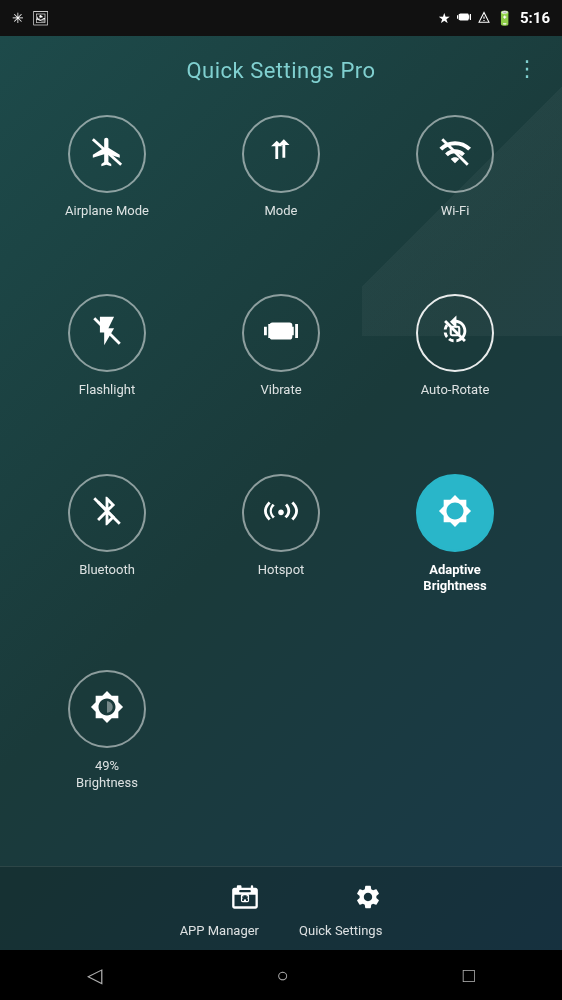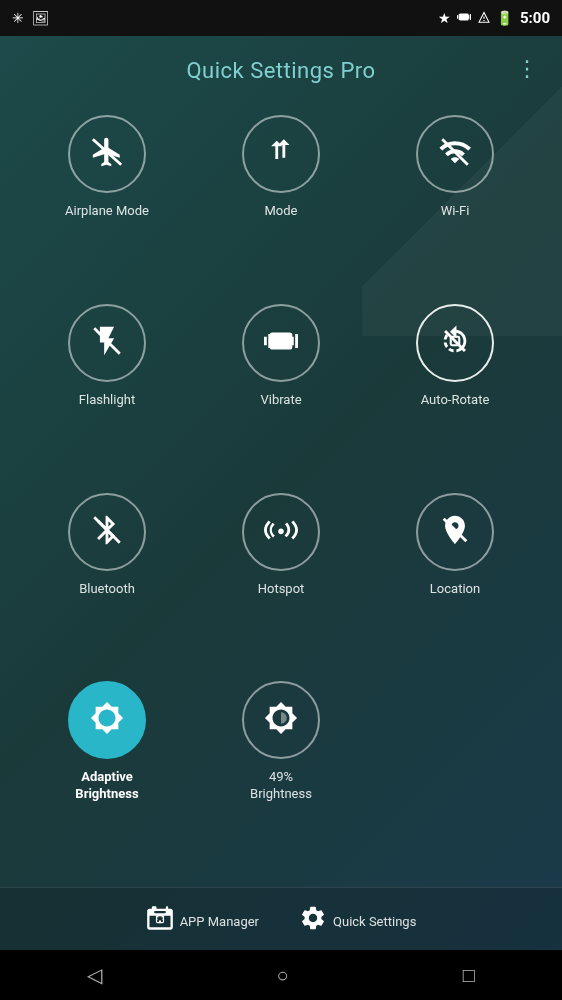--- a/index.html
+++ b/index.html
@@ -151,22 +151,22 @@
       display: flex;
       justify-content: center;
       gap: 40px;
       padding: 16px 0 12px;
       border-top: 1px solid rgba(255,255,255,0.1);
       background: rgba(0,0,0,0.15);
     }
 
     .bottom-item {
       display: flex;
-      flex-direction: row;
-      align-items: center;
+      flex-direction: column;
+      align-items: flex-end;
       gap: 6px;
       cursor: pointer;
     }
 
     .bottom-item-label {
       color: rgba(255,255,255,0.85);
       font-size: 13px;
     }
 
     .bottom-icon {
@@ -206,21 +206,21 @@
       <svg width="14" height="14" viewBox="0 0 24 24" fill="white">
           <path d="M0 15h2V9H0v6zm3 2h2V7H3v10zm16-2h2V9h-2v6zm3 2h2V7h-2v10zM6 18h12a2 2 0 002-2V8a2 2 0 00-2-2H6a2 2 0 00-2 2v8a2 2 0 002 2z"></path>
         </svg>
     </span>
     <span class="status-icon" style="font-size:13px;">
       <svg width="14" height="14" viewBox="0 0 24 24" fill="white">
           <path d="M2 22h20L12 2 2 22zm2.8-2L12 6.5 19.2 20H4.8zM11 15v-4h2v4h-2zm0 2h2v2h-2v-2z"></path>
         </svg>
     </span>
     <span class="status-icon">🔋</span>
-    <span class="status-time">5:00</span>
+    <span class="status-time">5:16</span>
   </div>
 </div>
 
 <div class="main-content">
 
   <div class="header">
     <span class="header-title">Quick Settings Pro</span>
     <span class="header-menu">⋮</span>
   </div>
 
@@ -314,31 +314,20 @@
       <div class="tile-circle">
         <span class="tile-icon">
           <svg viewBox="0 0 24 24">
               <path d="M12 11c-1.1 0-2 .9-2 2s.9 2 2 2 2-.9 2-2-.9-2-2-2zm4.24-4.24l-1.41 1.41C15.68 9.02 16.5 10.42 16.5 12c0 1.58-.82 2.98-2.06 3.78l1.41 1.41C17.53 15.88 18.5 14.05 18.5 12c0-2.05-.97-3.88-2.26-5.24zm-9.9 0C4.97 8.12 4 9.95 4 12c0 2.05.97 3.88 2.26 5.24l1.41-1.41C6.32 14.98 5.5 13.58 5.5 12c0-1.58.82-2.98 2.06-3.78L6.15 6.81zM20.7 5.3l-1.41 1.41C21.02 8.43 22 10.1 22 12c0 1.9-.98 3.57-2.71 5.29l1.41 1.41C22.69 16.7 24 14.45 24 12c0-2.45-1.31-4.7-3.3-6.7zM3.29 5.3C1.31 7.3 0 9.55 0 12c0 2.45 1.31 4.7 3.3 6.7l1.41-1.41C3.02 15.57 2 13.9 2 12c0-1.9.98-3.57 2.71-5.29L3.29 5.3z"></path>
             </svg>
         </span>
       </div>
       <span class="tile-label">Hotspot</span>
     </div>
 
-    <div class="tile">
-      <div class="tile-circle">
-        <span class="tile-icon">
-          <svg viewBox="0 0 24 24">
-              <path d="M12 2C8.13 2 5 5.13 5 9c0 5.25 7 13 7 13s7-7.75 7-13c0-3.87-3.13-7-7-7zm0 9.5c-1.38 0-2.5-1.12-2.5-2.5s1.12-2.5 2.5-2.5 2.5 1.12 2.5 2.5-1.12 2.5-2.5 2.5z"></path>
-              <line x1="4" y1="4" x2="20" y2="20" stroke="white" stroke-width="2"></line>
-            </svg>
-        </span>
-      </div>
-      <span class="tile-label">Location</span>
-    </div>
 
     <div class="tile">
       <div class="tile-circle active">
         <span class="tile-icon">
           <svg viewBox="0 0 24 24">
               <path d="M20 15.31L23.31 12 20 8.69V4h-4.69L12 .69 8.69 4H4v4.69L.69 12 4 15.31V20h4.69L12 23.31 15.31 20H20v-4.69zM12 18c-3.31 0-6-2.69-6-6s2.69-6 6-6 6 2.69 6 6-2.69 6-6 6z"></path>
             </svg>
         </span>
       </div>
       <span class="tile-label active">Adaptive<br>Brightness</span>

